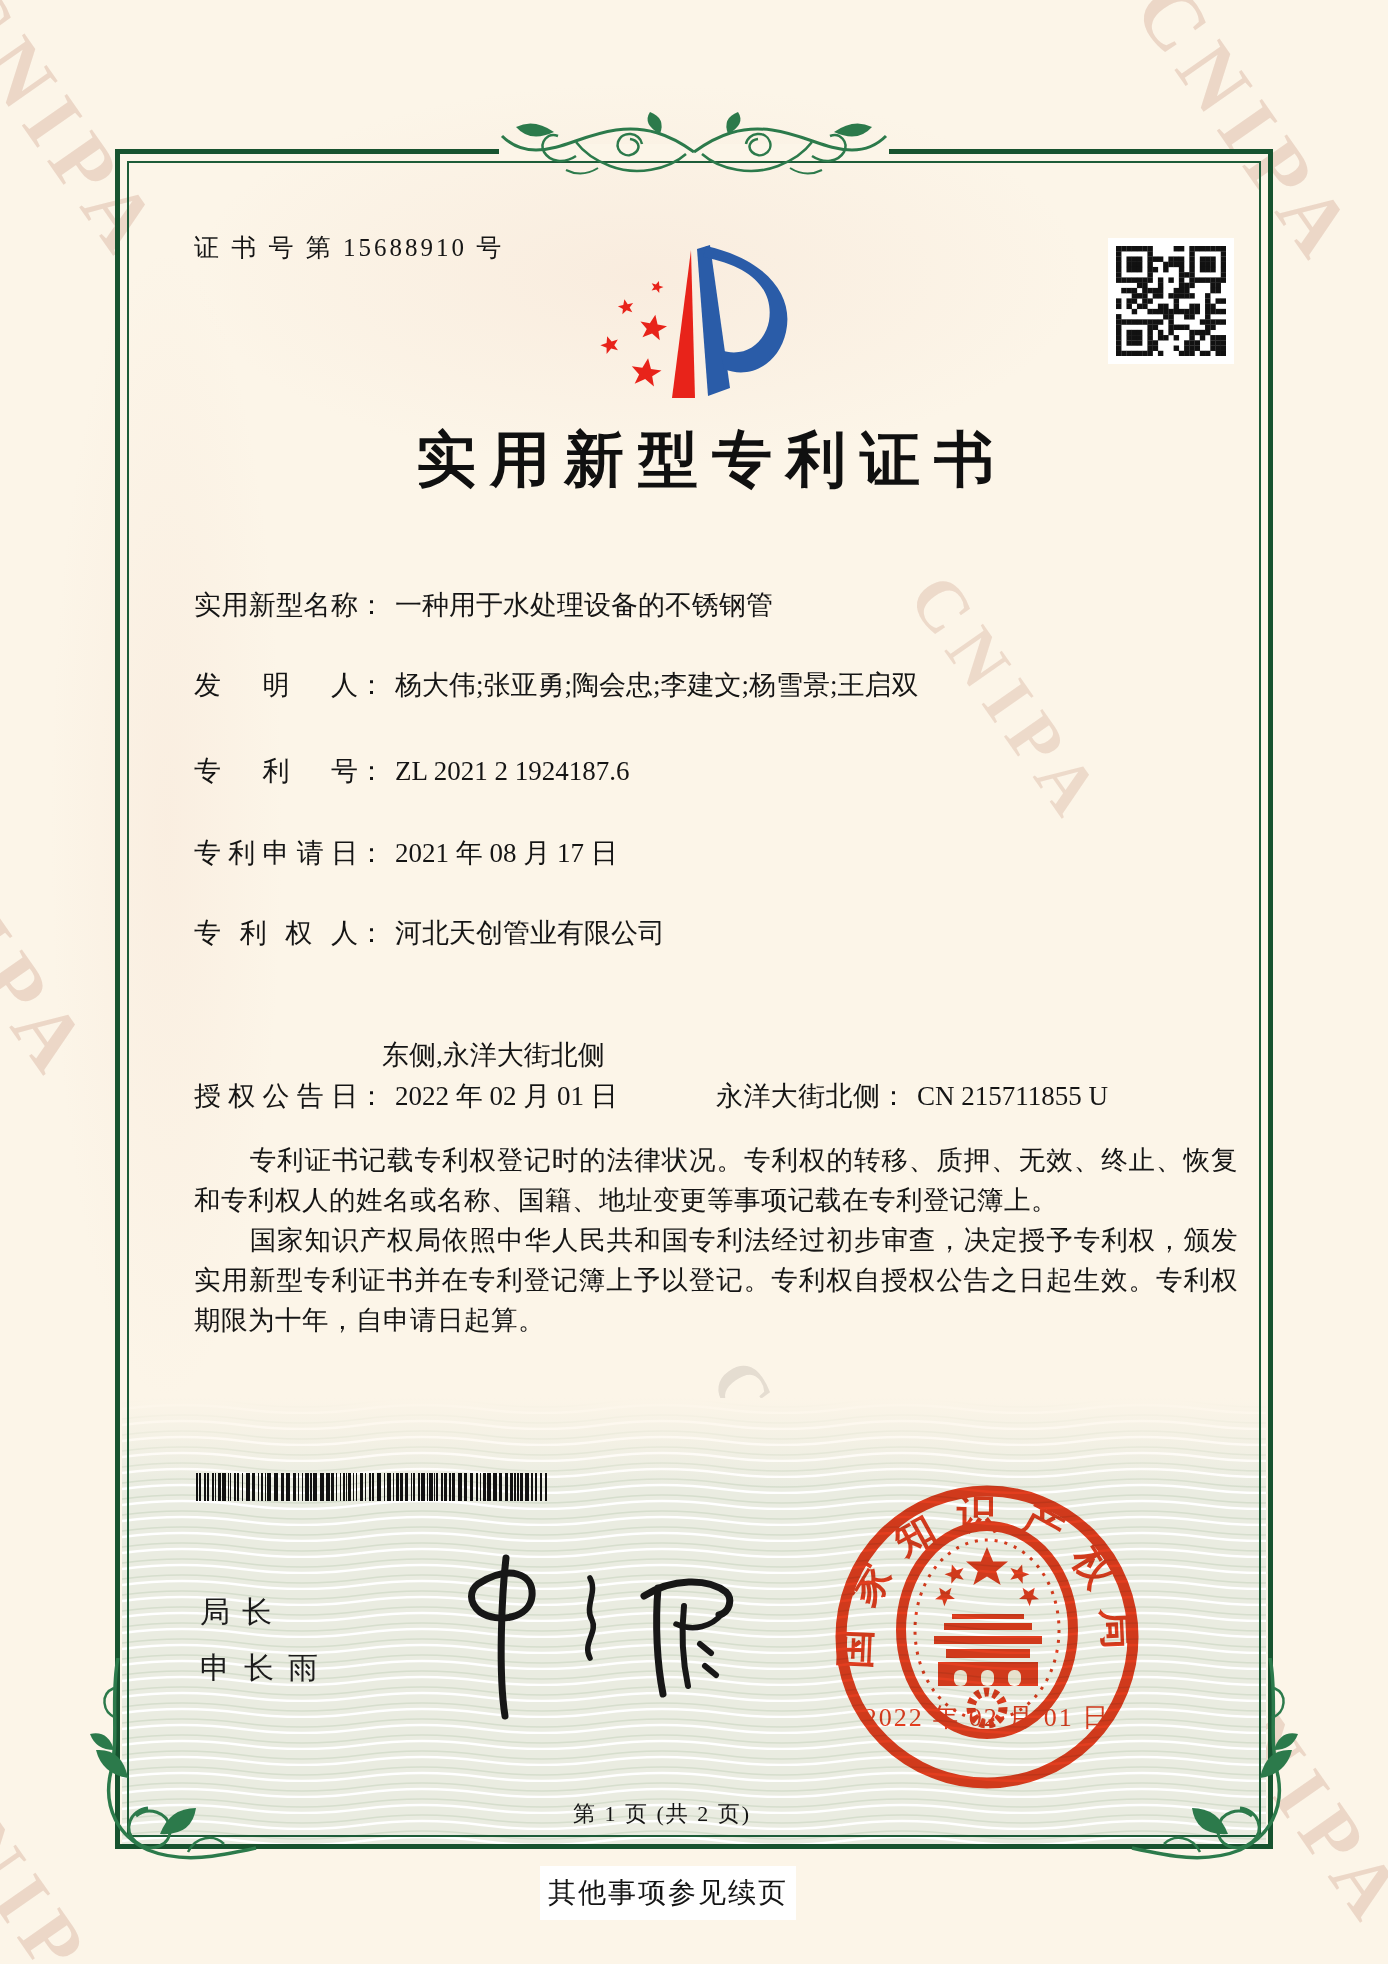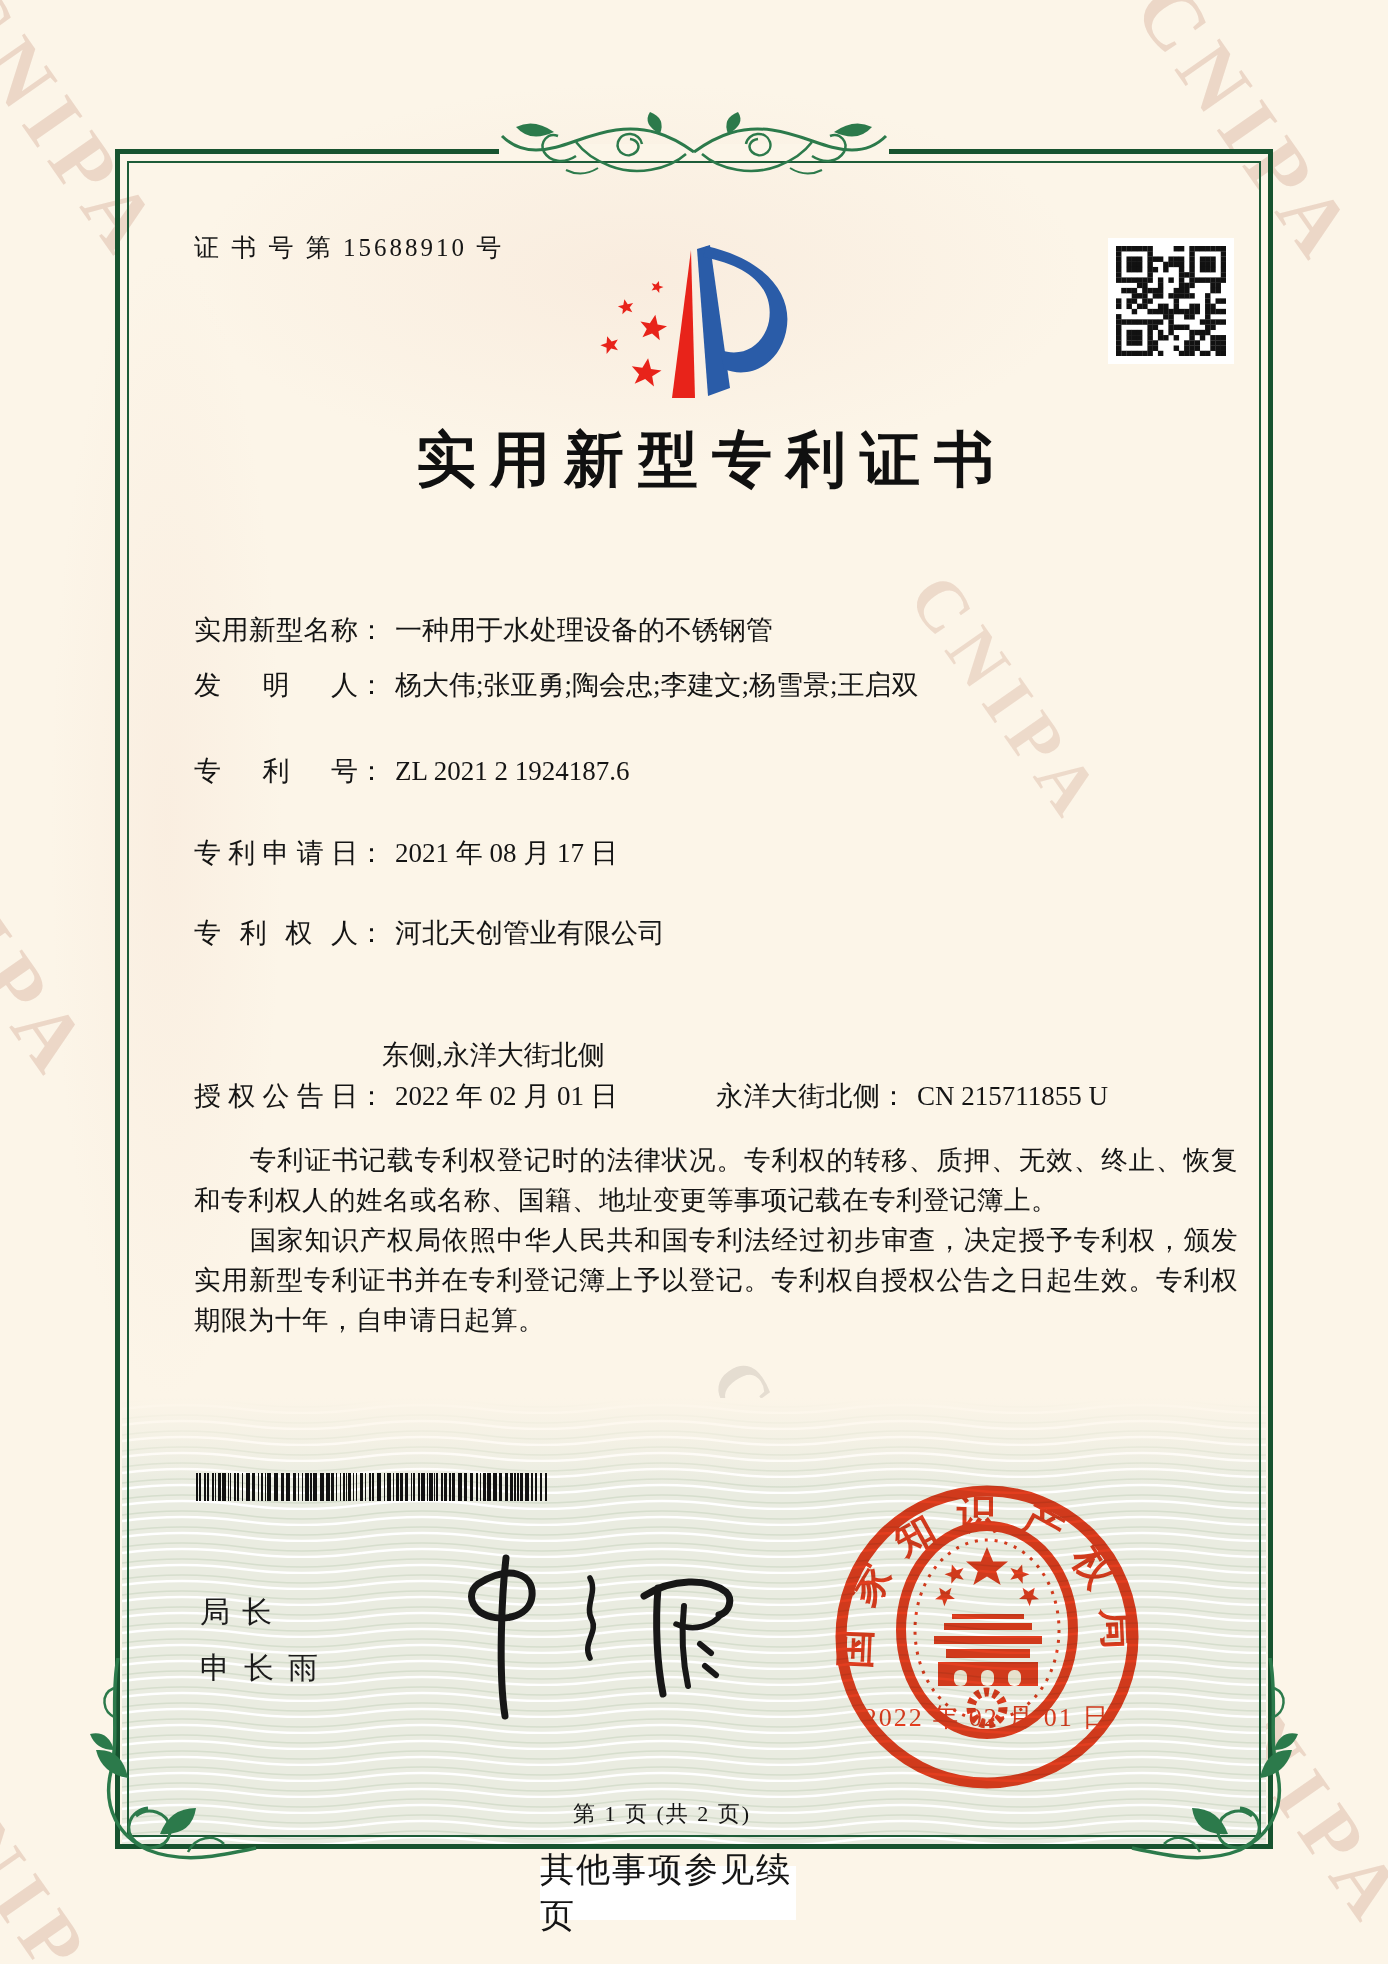--- a/index.html
+++ b/index.html
@@ -36,21 +36,21 @@
   .body-text p{margin:0;text-indent:2.1em;}
   .barcode{position:absolute;left:196px;top:1473px;width:364px;height:28px;}
   .director{position:absolute;left:200px;top:1592px;font-family:"Liberation Sans","DejaVu Sans",sans-serif;
       font-weight:normal;font-size:30px;letter-spacing:12px;color:#1b1b1b;}
   .director .nm{position:absolute;left:0;top:56px;letter-spacing:14px;white-space:nowrap;}
   .sig{position:absolute;left:420px;top:1552px;width:330px;height:170px;}
   .seal{position:absolute;left:828px;top:1472px;width:318px;height:332px;opacity:.95;mix-blend-mode:multiply;}
   .pageno{position:absolute;left:573px;top:1799px;font-size:22px;letter-spacing:2px;}
   .contbox{position:absolute;left:540px;top:1866px;width:256px;height:54px;background:#ffffff;
       display:flex;align-items:center;justify-content:center;}
-  .contbox span{font-size:34px;letter-spacing:2px;}
+  .contbox span{font-size:28px;letter-spacing:2px;}
   .ornament{position:absolute;pointer-events:none;}
 </style>
 </head>
 <body>
 
 <div class="page">
 
   <div class="wm wm-pink" style="left:0px;top:-40px;font-size:84px;">CNIPA</div>
   <div class="wm wm-pink" style="left:1195px;top:-35px;font-size:84px;">CNIPA</div>
   <div class="wm wm-pink" style="left:960px;top:560px;font-size:72px;opacity:.9;">CNIPA</div>
@@ -384,21 +384,21 @@
           <rect x="83.81" y="104.76" width="5.44" height="5.44"></rect>
           <rect x="89.05" y="104.76" width="5.44" height="5.44"></rect>
           <rect x="99.52" y="104.76" width="5.44" height="5.44"></rect>
           <rect x="104.76" y="104.76" width="5.44" height="5.44"></rect>
         </g>
       </svg>
   </div>
 
   <div class="title">实用新型专利证书</div>
 
-  <div class="fr" style="top:588px;margin-top:25px;">
+  <div class="fr" style="top:588px;">
     <span class="fl">实用新型名称</span><span>：</span><span class="fv">一种用于水处理设备的不锈钢管</span>
   </div>
   <div class="fr" style="top:668px;">
     <span class="fl">发明人</span><span>：</span><span class="fv">杨大伟;张亚勇;陶会忠;李建文;杨雪景;王启双</span>
   </div>
   <div class="fr" style="top:754px;">
     <span class="fl">专利号</span><span>：</span><span class="fv">ZL 2021 2 1924187.6</span>
   </div>
   <div class="fr" style="top:836px;">
     <span class="fl">专利申请日</span><span>：</span><span class="fv">2021 年 08 月 17 日</span>

